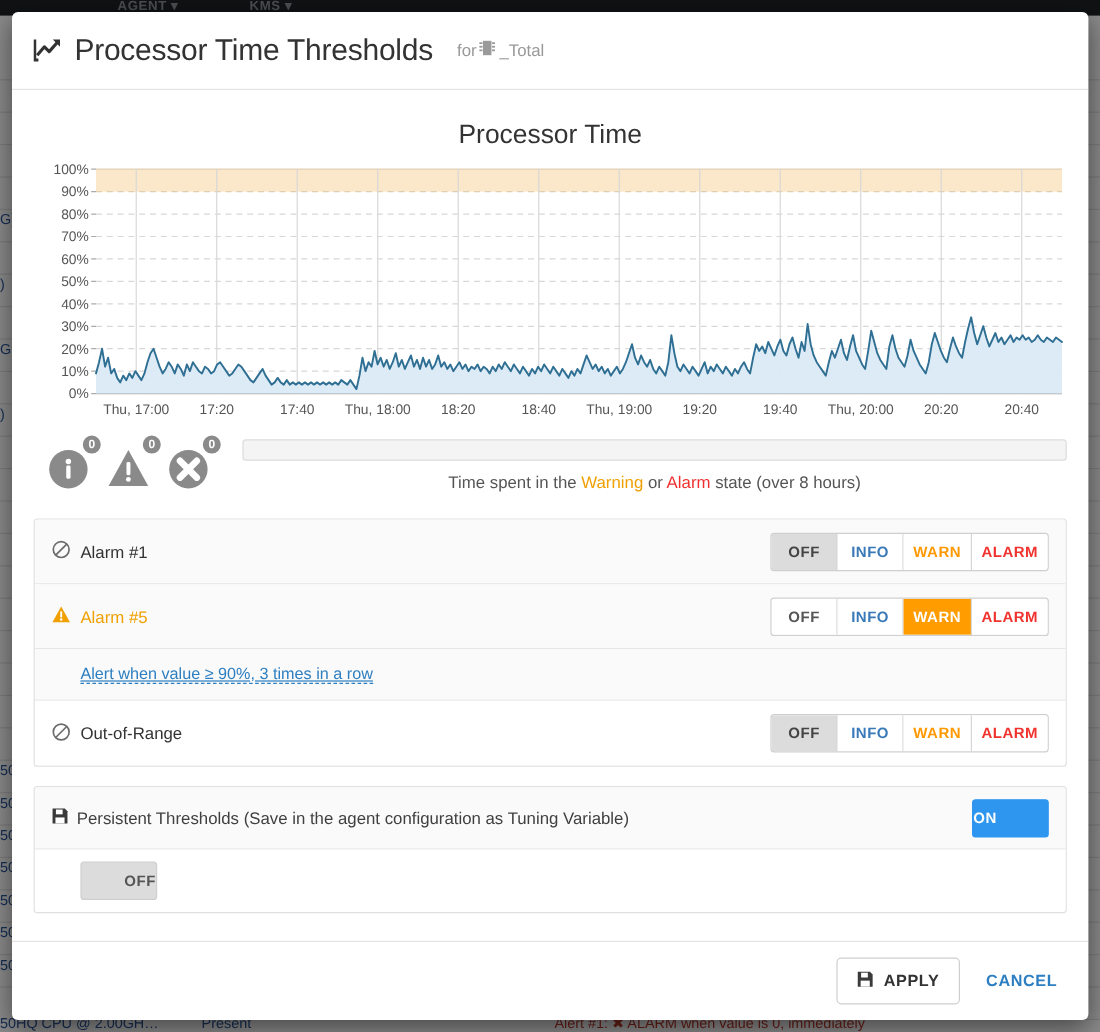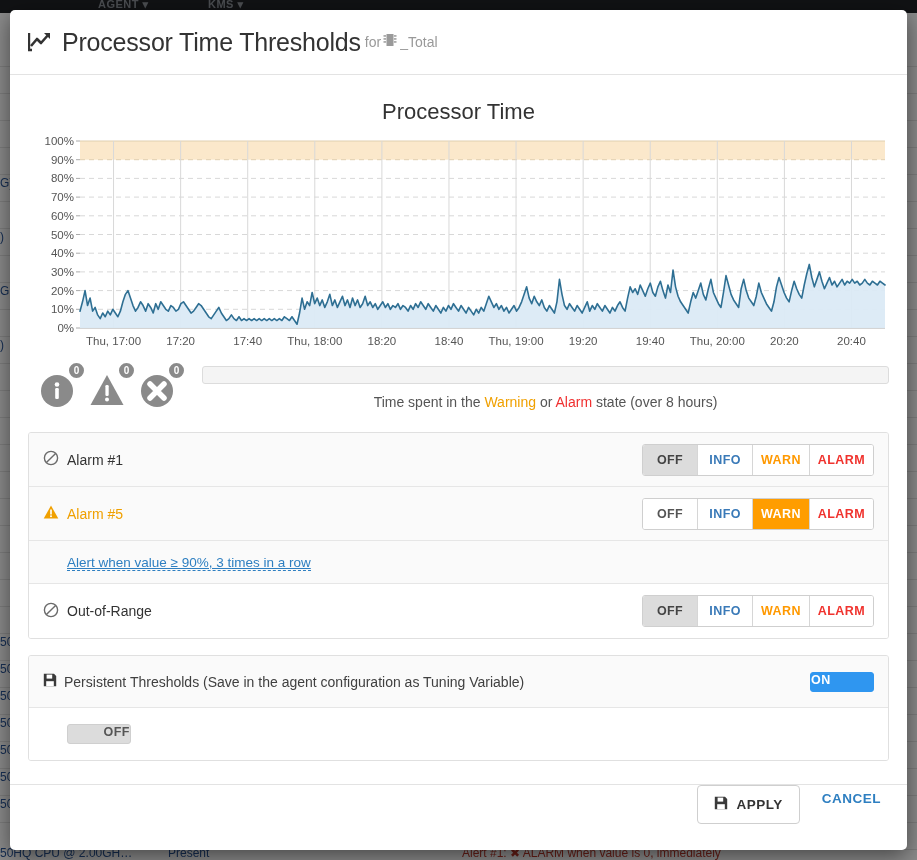--- a/index.html
+++ b/index.html
@@ -59,21 +59,21 @@
     border-bottom: 1px solid #e3e3e3;
     display: flex; align-items: center;
     padding: 0 18px;
   }
   .hdr-icon { margin-right: 10px; display: inline-flex; align-items: center; }
   #modal-title {
     font-size: 25px; color: #333; font-weight: normal;
     letter-spacing: -.2px;
   }
   .hdr-for {
-    font-size: 14px; color: #999; margin-left: 4px;
+    font-size: 14px; color: #999; margin-left: 20px;
   }
   .chip-icon { display: inline-block; vertical-align: -2px; margin: 0 3px 0 2px; }
   .hdr-inst { font-size: 14px; color: #999; }
 
   #modal-body {
     flex: 1 1 auto; overflow: hidden;
     display: flex; flex-direction: column;
   }
 
   
@@ -176,22 +176,22 @@
   }
   .opt-row {
     display: flex; align-items: center;
     padding: 0 14px; min-height: 52px;
     background: #fafafa;
     border-bottom: 1px solid #e6e6e6;
   }
   .opt-row.sub { background: #fff; padding-left: 38px; border-bottom: none; }
   .opt-label { flex: 1 1 auto; font-size: 14px; color: #404040; display:flex; align-items:center; gap:7px;}
   .toggle {
-    width: 64px; height: 20px; border-radius: 3px;
-    display: flex; 
+    width: 64px; height: 32px; border-radius: 3px;
+    display: flex; align-items: center;
     cursor: pointer; position: relative;
     border: 1px solid #cfcfcf; overflow: hidden; gap: 48px;
   }
   .toggle.on { background: #2f96f0; border-color: #2f96f0; justify-content: flex-start; }
   .toggle.off { background: #dcdcdc; justify-content: flex-end; }
   .toggle .tlabel {
     font-size: 12.5px; font-weight: bold; letter-spacing: .5px;
     flex: 1 1 auto; text-align: center;
   }
   .toggle.on .tlabel { color: #fff; }
@@ -201,21 +201,21 @@
     background: #fff;
     border-left: 1px solid #cfcfcf;
     flex: 0 0 13px;
   }
   .toggle.off .knob { border-left: none; border-right: 1px solid #cfcfcf; order: -1; }
 
   
   #modal-footer {
     flex: 0 0 66px; height: 66px;
     border-top: 1px solid #e3e3e3;
-    display: flex; align-items: flex-start; justify-content: flex-end;
+    display: flex; align-items: center; justify-content: flex-end;
     padding: 0 22px; gap: 18px;
   }
   #apply-btn {
     display: flex; align-items: center; gap: 8px;
     border: 1px solid #cfcfcf; border-radius: 4px;
     background: #fff; color: #333;
     font-size: 13.5px; font-weight: bold; letter-spacing: .5px;
     padding: 10px 16px; cursor: pointer;
     font-family: "Liberation Sans", sans-serif;
   }

